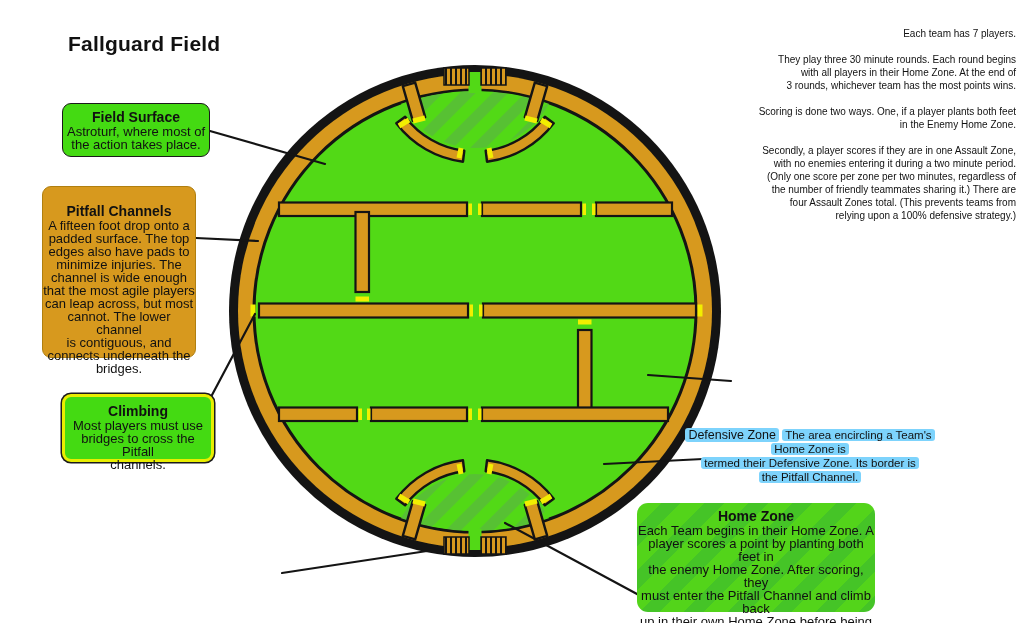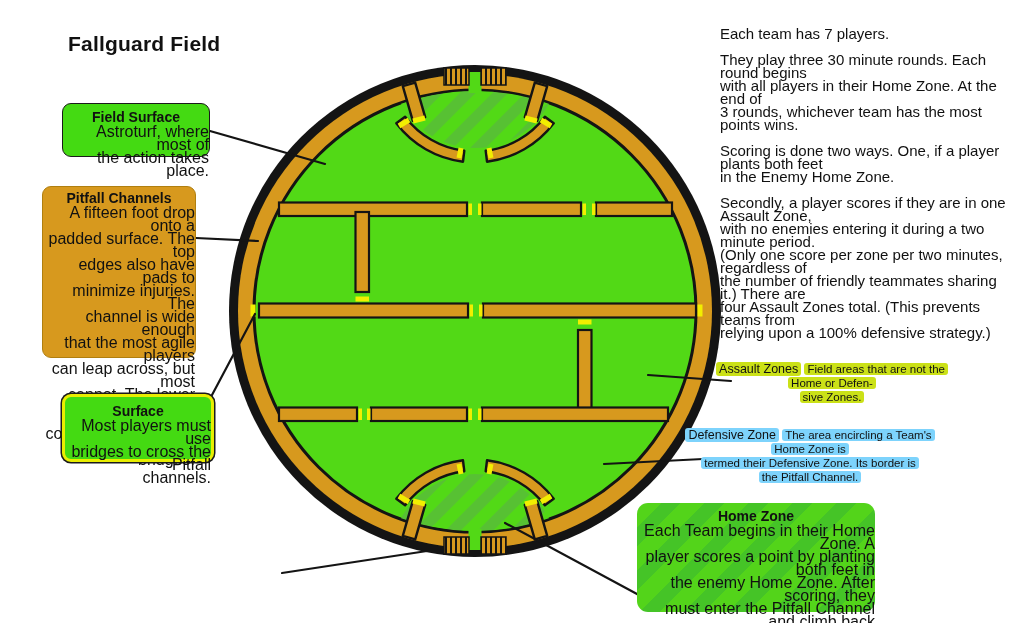--- a/index.html
+++ b/index.html
@@ -1,29 +1,29 @@
 <!DOCTYPE html>
 <html><head>
 <meta charset="utf-8">
 <style>
   html,body{margin:0;padding:0;background:#ffffff;}
   #stage{position:relative;width:1024px;height:623px;background:#fff;overflow:hidden;
          font-family:"Liberation Sans",sans-serif;color:#111;}
   #field-svg{position:absolute;left:0;top:0;z-index:1;}
   .abs{position:absolute;z-index:2;}
   .page-title{left:68px;top:32px;font-size:21px;font-weight:bold;letter-spacing:.2px;}
-  .rules{left:720px;top:27px;width:296px;font-size:15px;line-height:13px;text-align:left;}
+  .rules{left:720px;top:27px;width:296px;font-size:10px;line-height:13px;text-align:right;}
   .rules p{margin:0 0 13px 0;white-space:pre-line;}
   .box{border-radius:9px;text-align:center;box-sizing:border-box;}
   .box .bt{font-weight:bold;font-size:14px;line-height:14px;display:block;margin-bottom:1px;}
-  .box .bb{font-size:16px;line-height:13px;white-space:pre-line;display:block;text-align:right;}
+  .box .bb{font-size:13px;line-height:13px;white-space:pre-line;display:block;}
   .box-field{left:62px;top:103px;width:148px;height:54px;background:#44da12;
              border:1.5px solid #1b1b1b;padding-top:6px;}
   .box-pitfall{left:42px;top:186px;width:154px;height:172px;background:#d7991e;
-               border:1.5px solid #b07f10;padding-top:4px;}
+               border:1.5px solid #b07f10;padding-top:17px;}
   .box-bridges{left:62px;top:394px;width:152px;height:68px;background:#44da12;
                border:3px solid #e9ee00;box-shadow:0 0 0 1.5px #1b1b1b;padding-top:7px;}
   .box-stairs{left:97px;top:494px;width:185px;height:106px;background:#ffffff;
               border:1.5px solid #1b1b1b;border-radius:11px;padding-top:9px;}
   .box-home{left:637px;top:503px;width:238px;height:109px;
             background:repeating-linear-gradient(135deg,#53d41a 0 17px,#45c427 17px 31px);
             border-radius:11px;padding-top:6px;}
   .hl-block{text-align:center;font-size:11.5px;line-height:14px;}
   .hl-block .bt{font-size:12.5px;}
   .hl{padding:0 3px;border-radius:3px;-webkit-box-decoration-break:clone;box-decoration-break:clone;}
@@ -173,32 +173,27 @@
 channel is wide enough
 that the most agile players
 can leap across, but most
 cannot.  The lower channel
 is contiguous, and
 connects underneath the
 bridges.</span>
   </div>
 
   <div class="abs box box-bridges">
-    <span class="bt">Surface</span>
+    <span class="bt">Climbing</span>
     <span class="bb">Most players must use
 bridges to cross the Pitfall
 channels.</span>
   </div>
 
 
-  <div class="abs hl-block hl-assault block-assault">
-    <span class="bt"><span class="hl">Assault Zones</span></span>
-    <span class="hl pre">Field areas that are not the Home or Defen-
-sive Zones.</span>
-  </div>
 
   <div class="abs hl-block hl-defensive block-defensive">
     <span class="bt"><span class="hl">Defensive Zone</span></span>
     <span class="hl pre">The area encircling a Team's Home Zone is
 termed their Defensive Zone.  Its border is
 the Pitfall Channel.</span>
   </div>
 
   <div class="abs box box-home">
     <span class="bt">Home Zone</span>

